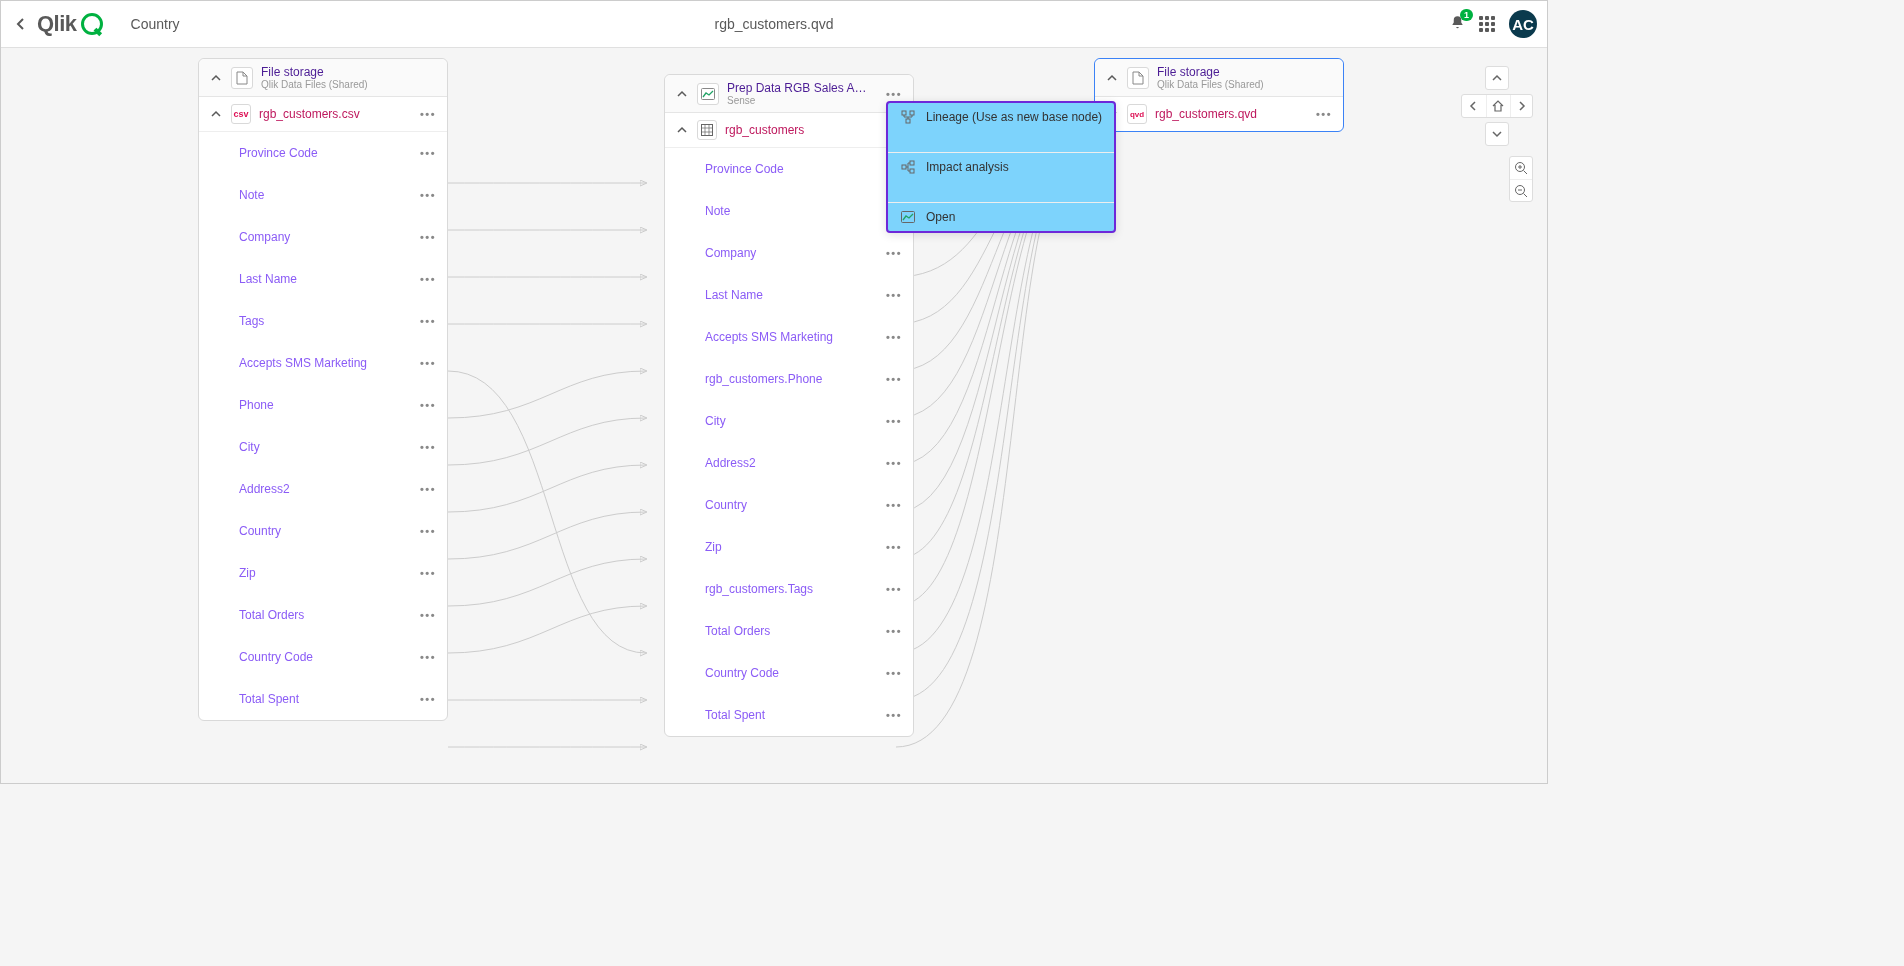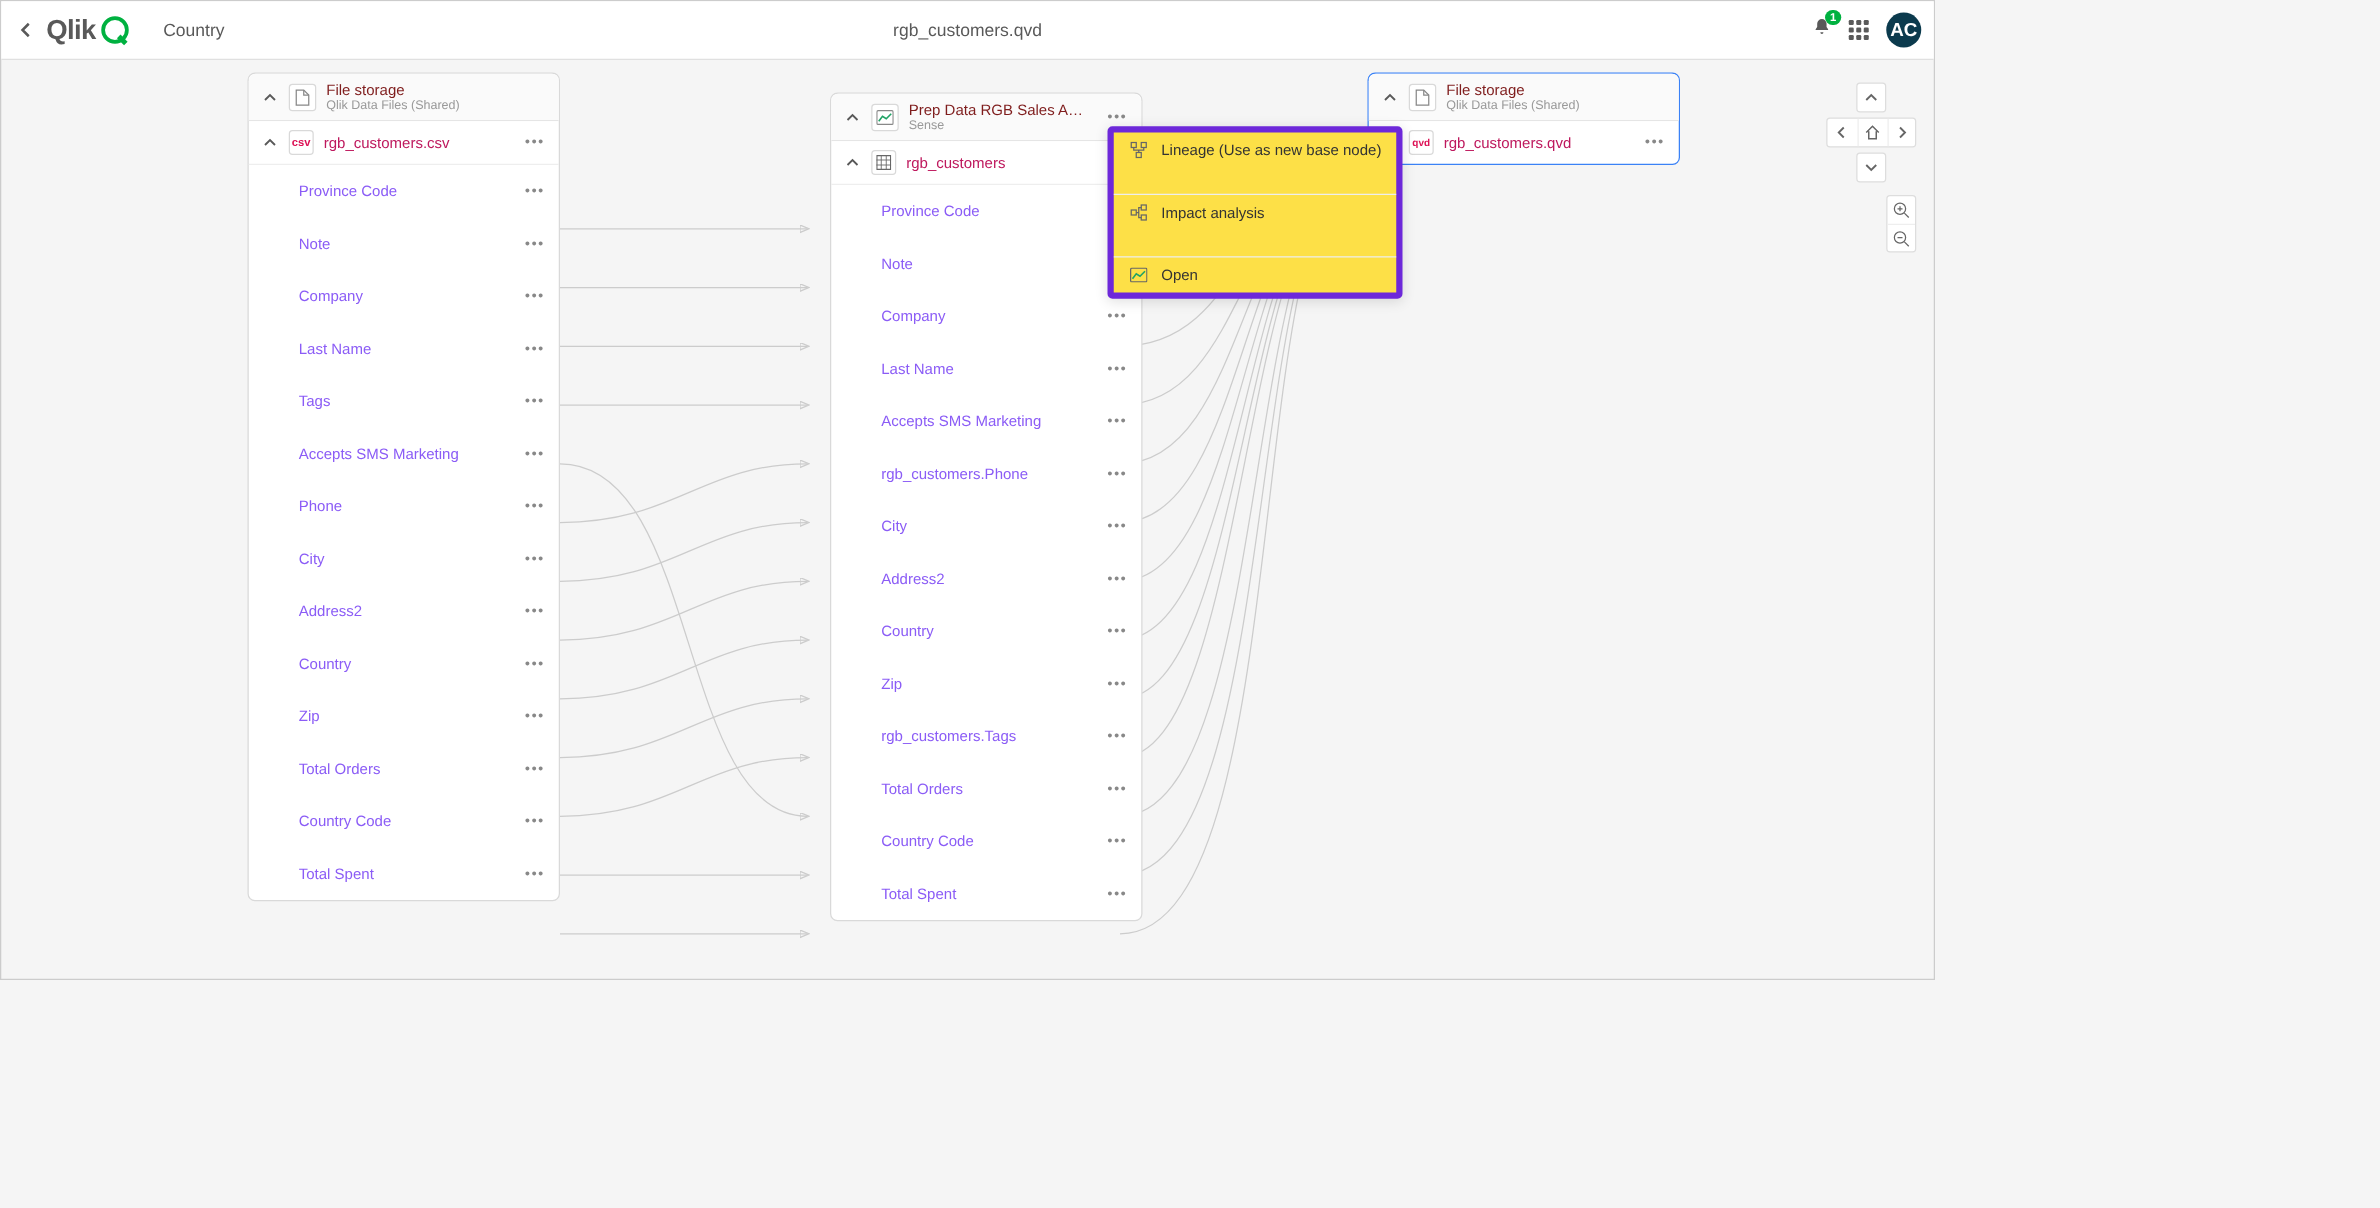--- a/index.html
+++ b/index.html
@@ -148,21 +148,21 @@
   border: 1px solid #d9d9d9;
   border-radius: 3px;
   background: #fff;
   display: flex; align-items: center; justify-content: center;
   margin-right: 8px;
   font-size: 12px;
   color: #666;
 }
 .node-title-block { flex: 1; min-width: 0; }
 .node-title {
-  font-size: 12px; color: #7f1d1d;
+  font-size: 12px; color: #4c1d95;
   white-space: nowrap; overflow: hidden; text-overflow: ellipsis;
 }
 .node-subtitle {
   font-size: 10px; color: #999;
 }
 .more-btn {
   width: 22px; height: 22px;
   display: flex; align-items: center; justify-content: center;
   cursor: pointer; color: #888;
   letter-spacing: 1.5px;
@@ -190,22 +190,22 @@
   display: flex; align-items: center;
   padding: 10px 8px 10px 40px;
 }
 .field-label {
   font-size: 12px; color: #8b5cf6; flex: 1;
 }
 
 
 .context-menu {
   position: absolute;
-  background: #fde047;
-  border: 5px solid #6d28d9;
+  background: #7dd3fc;
+  border: 2px solid #6d28d9;
   border-radius: 4px;
   box-shadow: 0 2px 10px rgba(0,0,0,0.12);
   min-width: 200px;
   z-index: 50;
 }
 .context-menu .mi {
   display: flex; align-items: center;
   padding: 7px 12px;
   font-size: 12px; color: #333;
   cursor: pointer;

